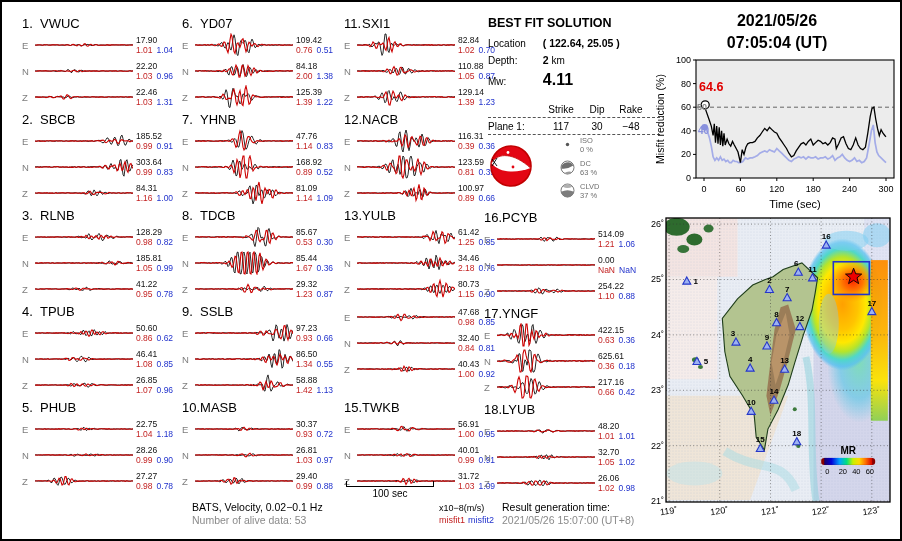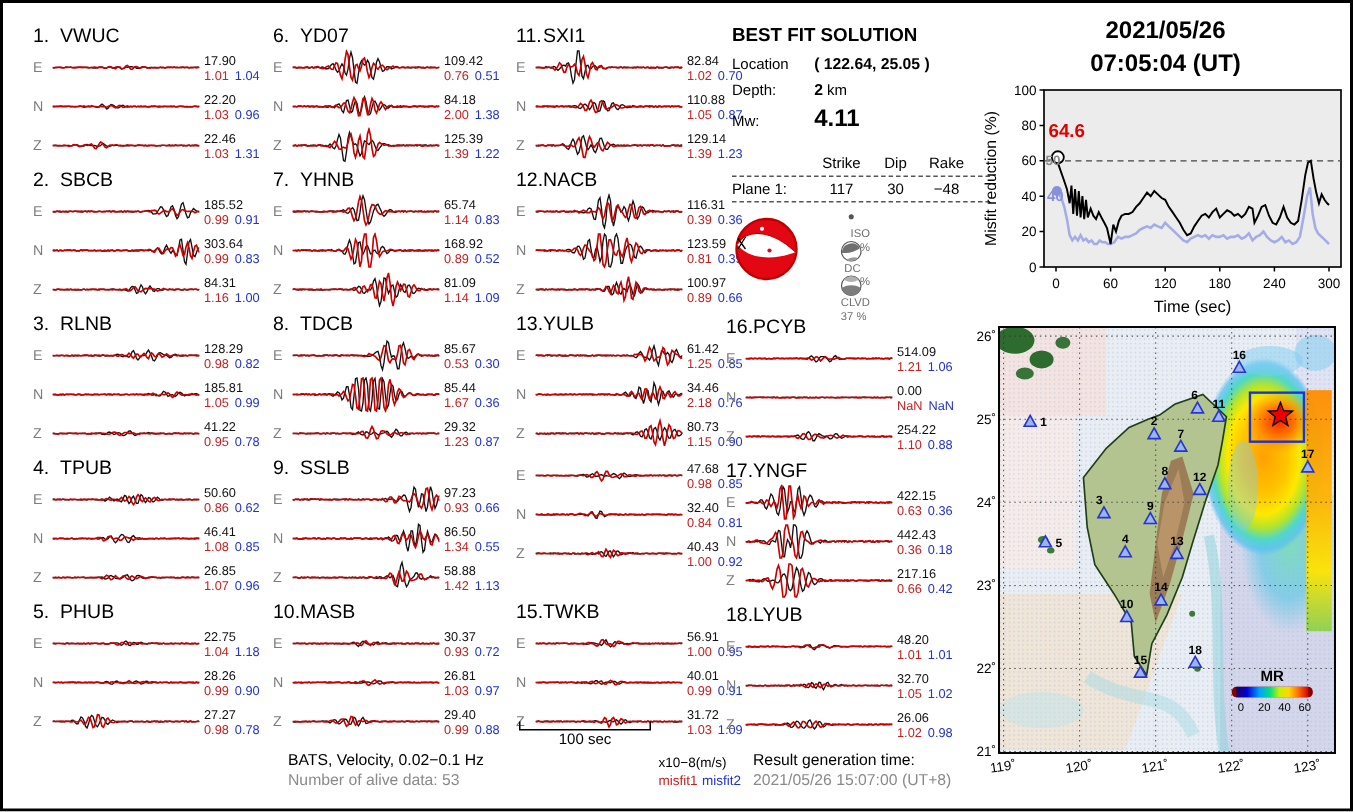--- a/index.html
+++ b/index.html
@@ -23,21 +23,21 @@
   .bf-label{display:inline-block;min-width:52px;}
   .bf-val{font-weight:bold;font-size:10.5px;}
   #bf-mw-val{font-size:16px;font-weight:bold;}
   #bf-table{font-size:10px;margin-top:12px;}
   .bf-trow{display:grid;grid-template-columns:52px 42px 30px 38px;padding:3px 0 2px 0;border-bottom:1px dashed #555;}
   .bf-trow.hdr{border-top:0;}
   .bf-trow span{text-align:center;}
   .bf-trow span:first-child{text-align:left;}
   #bf-balls{display:flex;margin-top:8px;}
   #decomp{margin-left:26px;margin-top:-6px;}
-  .dc-row{display:flex;align-items:flex-end;height:23px;flex-direction:column;}
+  .dc-row{display:flex;align-items:flex-start;height:23px;}
   .dc-ico{width:15px;height:15px;margin-right:5px;flex:none;}
   .dc-txt{font-size:7.5px;color:#6e6e6e;line-height:1.15;}
   
   #datetime{position:absolute;left:656px;top:8px;width:238px;text-align:center;font-weight:bold;font-size:16px;line-height:1.35;}
   #chart-wrap{position:absolute;left:650px;top:52px;}
   
   #map-wrap{position:absolute;left:643px;top:214px;}
   
   #f-left{position:absolute;left:190px;top:499px;font-size:10.5px;line-height:1.25;}
   #f-left .g{color:#8a8a8a;}
@@ -222,21 +222,21 @@
         </div>
       </div>
       <div class="st-block">
         <div class="st-head"><span class="num">7.</span><span>YHNB</span></div>
         <div class="comp-row">
           <span class="ch">E</span>
           <svg class="wave" viewBox="0 0 98 24">
             <path d="M0 12L1 12.3L2 12.3L3 11.6L4 11.6L5 12.3L6 11.8L7 11.8L8 11.6L9 11.7L10 11.7L11 12.1L12 11.7L13 11.6L14 12.1L15 12.2L16 12.3L17 12.2L18 12.1L19 12.2L20 12.0L21 12.3L22 12.1L23 12.0L24 12.1L25 11.6L26 11.8L27 11.6L28 11.8L29 12.4L30 12.1L31 12.0L32 11.5L33 11.3L34 10.9L35 11.8L36 12.9L37 13.2L38 12.3L39 10.4L40 9.5L41 10.7L42 14.5L43 18.1L44 17.8L45 12.6L46 4.9L47 1.6L48 4.1L49 10.8L50 17.4L51 20.3L52 18.9L53 15.4L54 11.6L55 9.3L56 7.7L57 7.1L58 9.3L59 11.4L60 14.1L61 15.2L62 14.3L63 12.7L64 11.4L65 10.6L66 11.0L67 11.9L68 12.4L69 12.5L70 11.9L71 11.8L72 12.1L73 11.6L74 12.4L75 11.6L76 12.3L77 11.8L78 12.0L79 11.7L80 12.1L81 12.3L82 12.0L83 12.1L84 11.7L85 12.1L86 12.2L87 12.1L88 11.8L89 12.2L90 12.0L91 12.3L92 12.0L93 11.8L94 12.3L95 11.8L96 12.2L97 12.0L98 12.3" fill="none" stroke="#111111" stroke-width="0.9"></path>
             <path d="M0 12L1 11.8L2 11.9L3 12.2L4 12.1L5 11.6L6 12.3L7 12.1L8 11.7L9 12.3L10 11.9L11 12.2L12 12.0L13 11.9L14 11.8L15 11.8L16 11.9L17 12.0L18 12.3L19 12.3L20 12.3L21 11.8L22 12.0L23 12.3L24 11.8L25 11.9L26 11.8L27 12.4L28 12.3L29 11.8L30 11.6L31 11.8L32 11.9L33 12.0L34 12.4L35 12.0L36 11.1L37 9.9L38 9.8L39 12.1L40 15.6L41 18.2L42 16.7L43 11.8L44 5.7L45 1.9L46 4.4L47 11.0L48 18.2L49 21.0L50 19.2L51 14.8L52 9.9L53 7.5L54 7.6L55 8.4L56 10.9L57 12.7L58 13.6L59 13.9L60 13.4L61 12.3L62 11.5L63 11.7L64 12.1L65 11.9L66 12.1L67 12.2L68 12.2L69 11.7L70 12.0L71 11.8L72 12.2L73 11.7L74 11.7L75 11.7L76 12.2L77 12.0L78 11.8L79 11.8L80 11.9L81 12.0L82 11.7L83 12.0L84 12.2L85 11.7L86 11.6L87 12.3L88 12.1L89 12.2L90 11.7L91 11.8L92 11.8L93 12.2L94 11.9L95 11.6L96 11.9L97 11.8L98 11.6" fill="none" stroke="#cc0000" stroke-width="1.1"></path>
           </svg>
-          <span class="nums"><span class="amp">65.74</span><br><span class="m1">1.14</span><span class="m2">0.83</span></span>
+          <span class="nums"><span class="amp">47.76</span><br><span class="m1">1.14</span><span class="m2">0.83</span></span>
         </div>
         <div class="comp-row">
           <span class="ch">N</span>
           <svg class="wave" viewBox="0 0 98 24">
             <path d="M0 12L1 12.1L2 11.8L3 12.0L4 11.6L5 12.3L6 11.6L7 12.1L8 11.8L9 12.1L10 12.0L11 11.6L12 11.8L13 12.4L14 12.1L15 11.7L16 11.9L17 12.3L18 12.3L19 12.1L20 12.4L21 12.0L22 12.4L23 11.9L24 11.7L25 11.9L26 11.4L27 12.0L28 12.5L29 12.4L30 11.5L31 11.2L32 11.9L33 12.2L34 14.2L35 14.5L36 12.6L37 7.9L38 5.0L39 8.0L40 14.7L41 20.9L42 20.3L43 13.5L44 6.8L45 6.3L46 11.3L47 14.3L48 12.4L49 9.3L50 8.8L51 11.4L52 14.3L53 14.0L54 11.9L55 11.8L56 13.5L57 14.2L58 13.3L59 10.2L60 9.3L61 10.1L62 12.4L63 14.0L64 13.3L65 12.1L66 11.7L67 11.9L68 12.3L69 12.3L70 12.1L71 12.0L72 11.6L73 12.3L74 12.5L75 11.6L76 12.1L77 11.7L78 11.6L79 11.6L80 11.9L81 12.0L82 11.9L83 11.7L84 11.6L85 11.6L86 12.1L87 11.8L88 12.4L89 12.0L90 12.4L91 11.9L92 12.3L93 12.4L94 11.9L95 11.6L96 12.0L97 11.7L98 12.2" fill="none" stroke="#111111" stroke-width="0.9"></path>
             <path d="M0 12L1 12.0L2 12.2L3 12.4L4 11.8L5 12.0L6 11.8L7 11.5L8 11.7L9 11.6L10 11.7L11 12.1L12 11.9L13 12.4L14 11.8L15 12.2L16 12.2L17 12.1L18 11.8L19 11.7L20 11.6L21 11.8L22 11.8L23 12.0L24 11.6L25 11.9L26 12.1L27 12.2L28 12.5L29 12.4L30 11.6L31 11.6L32 12.1L33 12.6L34 12.3L35 11.1L36 10.0L37 10.8L38 14.4L39 17.8L40 15.6L41 10.3L42 4.6L43 6.8L44 15.5L45 22.9L46 19.0L47 6.0L48 1.0L49 1.0L50 16.3L51 23.0L52 23.0L53 16.0L54 3.3L55 1.0L56 5.4L57 12.5L58 16.0L59 14.5L60 12.9L61 12.4L62 12.3L63 12.3L64 11.9L65 11.2L66 11.3L67 11.7L68 12.2L69 11.9L70 11.9L71 11.7L72 11.6L73 12.3L74 11.9L75 12.3L76 12.3L77 12.2L78 12.4L79 12.3L80 11.7L81 12.3L82 12.3L83 12.1L84 12.4L85 12.2L86 12.3L87 12.4L88 11.7L89 11.7L90 11.8L91 11.7L92 11.9L93 11.6L94 12.4L95 12.0L96 12.3L97 11.7L98 11.5" fill="none" stroke="#cc0000" stroke-width="1.1"></path>
           </svg>
           <span class="nums"><span class="amp">168.92</span><br><span class="m1">0.89</span><span class="m2">0.52</span></span>
         </div>
         <div class="comp-row">
@@ -503,21 +503,21 @@
             <path d="M0 12L1 12.6L2 12.1L3 12.3L4 11.4L5 12.0L6 11.9L7 12.6L8 12.1L9 11.8L10 11.4L11 12.4L12 13.0L13 12.3L14 10.4L15 10.8L16 13.0L17 14.6L18 13.1L19 11.2L20 12.8L21 15.5L22 11.9L23 3.0L24 1.0L25 11.4L26 23.0L27 23.0L28 13.2L29 1.0L30 1.0L31 11.3L32 22.3L33 20.2L34 10.8L35 7.9L36 12.8L37 15.9L38 12.8L39 7.7L40 8.5L41 12.5L42 14.5L43 13.2L44 12.0L45 12.0L46 13.0L47 12.9L48 11.2L49 10.2L50 11.7L51 12.1L52 13.1L53 12.4L54 11.6L55 11.8L56 11.7L57 12.1L58 12.5L59 11.6L60 12.4L61 11.9L62 12.4L63 11.8L64 12.2L65 11.9L66 12.4L67 12.3L68 12.2L69 12.1L70 11.9L71 11.6L72 11.9L73 11.9L74 12.3L75 11.9L76 12.4L77 11.9L78 11.8L79 11.7L80 12.4L81 11.6L82 12.5L83 12.0L84 11.7L85 12.3L86 12.1L87 11.6L88 12.3L89 12.1L90 11.7L91 12.2L92 12.1L93 12.1L94 12.0L95 11.6L96 12.2L97 11.9L98 11.9" fill="none" stroke="#cc0000" stroke-width="1.1"></path>
           </svg>
           <span class="nums"><span class="amp">422.15</span><br><span class="m1">0.63</span><span class="m2">0.36</span></span>
         </div>
         <div class="comp-row">
           <span class="ch">N</span>
           <svg class="wave" viewBox="0 0 98 24">
             <path d="M0 12L1 12.3L2 11.7L3 11.9L4 12.2L5 12.3L6 12.4L7 11.9L8 12.2L9 11.5L10 11.4L11 11.7L12 11.5L13 12.0L14 13.3L15 13.8L16 14.0L17 12.0L18 11.3L19 11.9L20 12.2L21 8.3L22 4.6L23 5.1L24 13.3L25 22.1L26 22.2L27 15.2L28 10.8L29 12.3L30 16.2L31 10.9L32 1.0L33 1.0L34 2.5L35 16.0L36 23.0L37 23.0L38 20.4L39 12.2L40 7.0L41 4.9L42 6.6L43 9.7L44 13.0L45 13.8L46 12.7L47 11.9L48 11.9L49 12.4L50 13.1L51 11.8L52 11.6L53 11.1L54 11.6L55 12.4L56 12.0L57 12.3L58 11.9L59 11.6L60 12.5L61 12.0L62 11.6L63 11.7L64 11.8L65 11.5L66 12.4L67 11.6L68 12.2L69 12.3L70 11.8L71 12.2L72 11.7L73 11.7L74 11.9L75 12.1L76 11.6L77 11.8L78 11.6L79 12.2L80 12.2L81 11.9L82 11.6L83 11.7L84 12.3L85 12.3L86 12.4L87 11.8L88 12.3L89 11.7L90 12.0L91 12.1L92 12.0L93 11.8L94 11.5L95 12.2L96 12.3L97 11.8L98 11.8" fill="none" stroke="#111111" stroke-width="0.9"></path>
             <path d="M0 12L1 12.3L2 12.1L3 12.6L4 12.2L5 11.9L6 11.7L7 11.1L8 11.1L9 11.9L10 12.8L11 12.9L12 13.3L13 13.1L14 13.4L15 12.3L16 11.3L17 10.4L18 9.9L19 8.3L20 6.1L21 7.3L22 15.6L23 23.0L24 23.0L25 20.0L26 4.9L27 1.0L28 1.0L29 6.2L30 10.2L31 11.5L32 14.5L33 21.3L34 23.0L35 18.8L36 10.4L37 5.8L38 5.4L39 9.2L40 10.8L41 11.7L42 12.1L43 13.4L44 13.7L45 12.8L46 12.7L47 12.1L48 11.8L49 11.4L50 11.1L51 11.4L52 12.3L53 11.9L54 12.2L55 12.2L56 12.4L57 11.9L58 11.8L59 11.7L60 12.3L61 11.6L62 12.2L63 11.6L64 12.3L65 11.7L66 11.6L67 11.7L68 12.5L69 11.6L70 12.0L71 12.2L72 11.9L73 11.8L74 12.0L75 11.9L76 11.7L77 11.6L78 11.6L79 12.4L80 11.7L81 12.2L82 11.7L83 11.5L84 12.3L85 11.6L86 12.5L87 12.0L88 11.5L89 12.4L90 11.7L91 11.8L92 11.9L93 11.9L94 11.6L95 11.6L96 11.9L97 12.0L98 12.2" fill="none" stroke="#cc0000" stroke-width="1.1"></path>
           </svg>
-          <span class="nums"><span class="amp">442.43</span><br><span class="m1">0.36</span><span class="m2">0.18</span></span>
+          <span class="nums"><span class="amp">625.61</span><br><span class="m1">0.36</span><span class="m2">0.18</span></span>
         </div>
         <div class="comp-row">
           <span class="ch">Z</span>
           <svg class="wave" viewBox="0 0 98 24">
             <path d="M0 12L1 12.1L2 11.8L3 11.4L4 11.9L5 11.3L6 12.2L7 12.7L8 12.8L9 13.0L10 12.0L11 11.7L12 10.9L13 10.8L14 11.9L15 12.5L16 12.6L17 12.2L18 11.8L19 11.9L20 12.8L21 13.6L22 13.4L23 12.0L24 9.6L25 7.9L26 7.7L27 9.7L28 13.5L29 17.8L30 18.8L31 17.5L32 12.3L33 7.3L34 3.5L35 5.1L36 9.9L37 15.8L38 19.2L39 18.2L40 14.3L41 9.7L42 6.7L43 7.4L44 10.7L45 13.4L46 14.7L47 14.2L48 12.8L49 11.0L50 10.8L51 11.0L52 11.9L53 12.7L54 12.3L55 12.3L56 11.7L57 11.5L58 12.1L59 12.2L60 11.7L61 12.1L62 12.1L63 12.3L64 12.1L65 11.9L66 12.4L67 11.8L68 11.7L69 12.0L70 12.2L71 11.8L72 11.9L73 12.2L74 12.3L75 11.9L76 12.1L77 11.8L78 11.9L79 12.3L80 11.9L81 12.3L82 12.3L83 12.0L84 11.7L85 12.0L86 12.0L87 11.6L88 12.0L89 12.3L90 12.1L91 12.2L92 12.1L93 12.3L94 11.8L95 11.9L96 11.7L97 11.9L98 11.7" fill="none" stroke="#111111" stroke-width="0.9"></path>
             <path d="M0 12L1 12.0L2 11.8L3 12.4L4 12.1L5 12.4L6 11.8L7 12.0L8 11.8L9 11.7L10 12.1L11 12.9L12 12.3L13 11.1L14 10.5L15 10.3L16 12.4L17 15.6L18 17.5L19 15.2L20 10.5L21 4.5L22 2.0L23 5.2L24 14.2L25 23.0L26 23.0L27 20.9L28 9.7L29 1.0L30 1.0L31 2.0L32 13.2L33 22.7L34 23.0L35 20.1L36 11.6L37 5.0L38 4.0L39 7.4L40 12.4L41 15.5L42 16.3L43 14.0L44 11.7L45 10.7L46 10.7L47 11.3L48 12.0L49 12.8L50 12.3L51 12.4L52 11.9L53 11.8L54 12.0L55 12.4L56 11.9L57 12.4L58 12.3L59 11.9L60 12.2L61 11.7L62 11.7L63 11.9L64 11.8L65 12.3L66 11.6L67 12.1L68 12.4L69 12.3L70 11.7L71 12.0L72 11.7L73 12.2L74 12.3L75 11.8L76 11.7L77 11.9L78 12.0L79 11.7L80 12.1L81 11.9L82 12.1L83 12.1L84 11.8L85 12.0L86 11.8L87 11.8L88 11.7L89 11.6L90 12.4L91 11.6L92 11.7L93 12.3L94 12.3L95 12.2L96 12.3L97 12.4L98 12.1" fill="none" stroke="#cc0000" stroke-width="1.1"></path>
           </svg>
           <span class="nums"><span class="amp">217.16</span><br><span class="m1">0.66</span><span class="m2">0.42</span></span>
         </div>
       </div>

